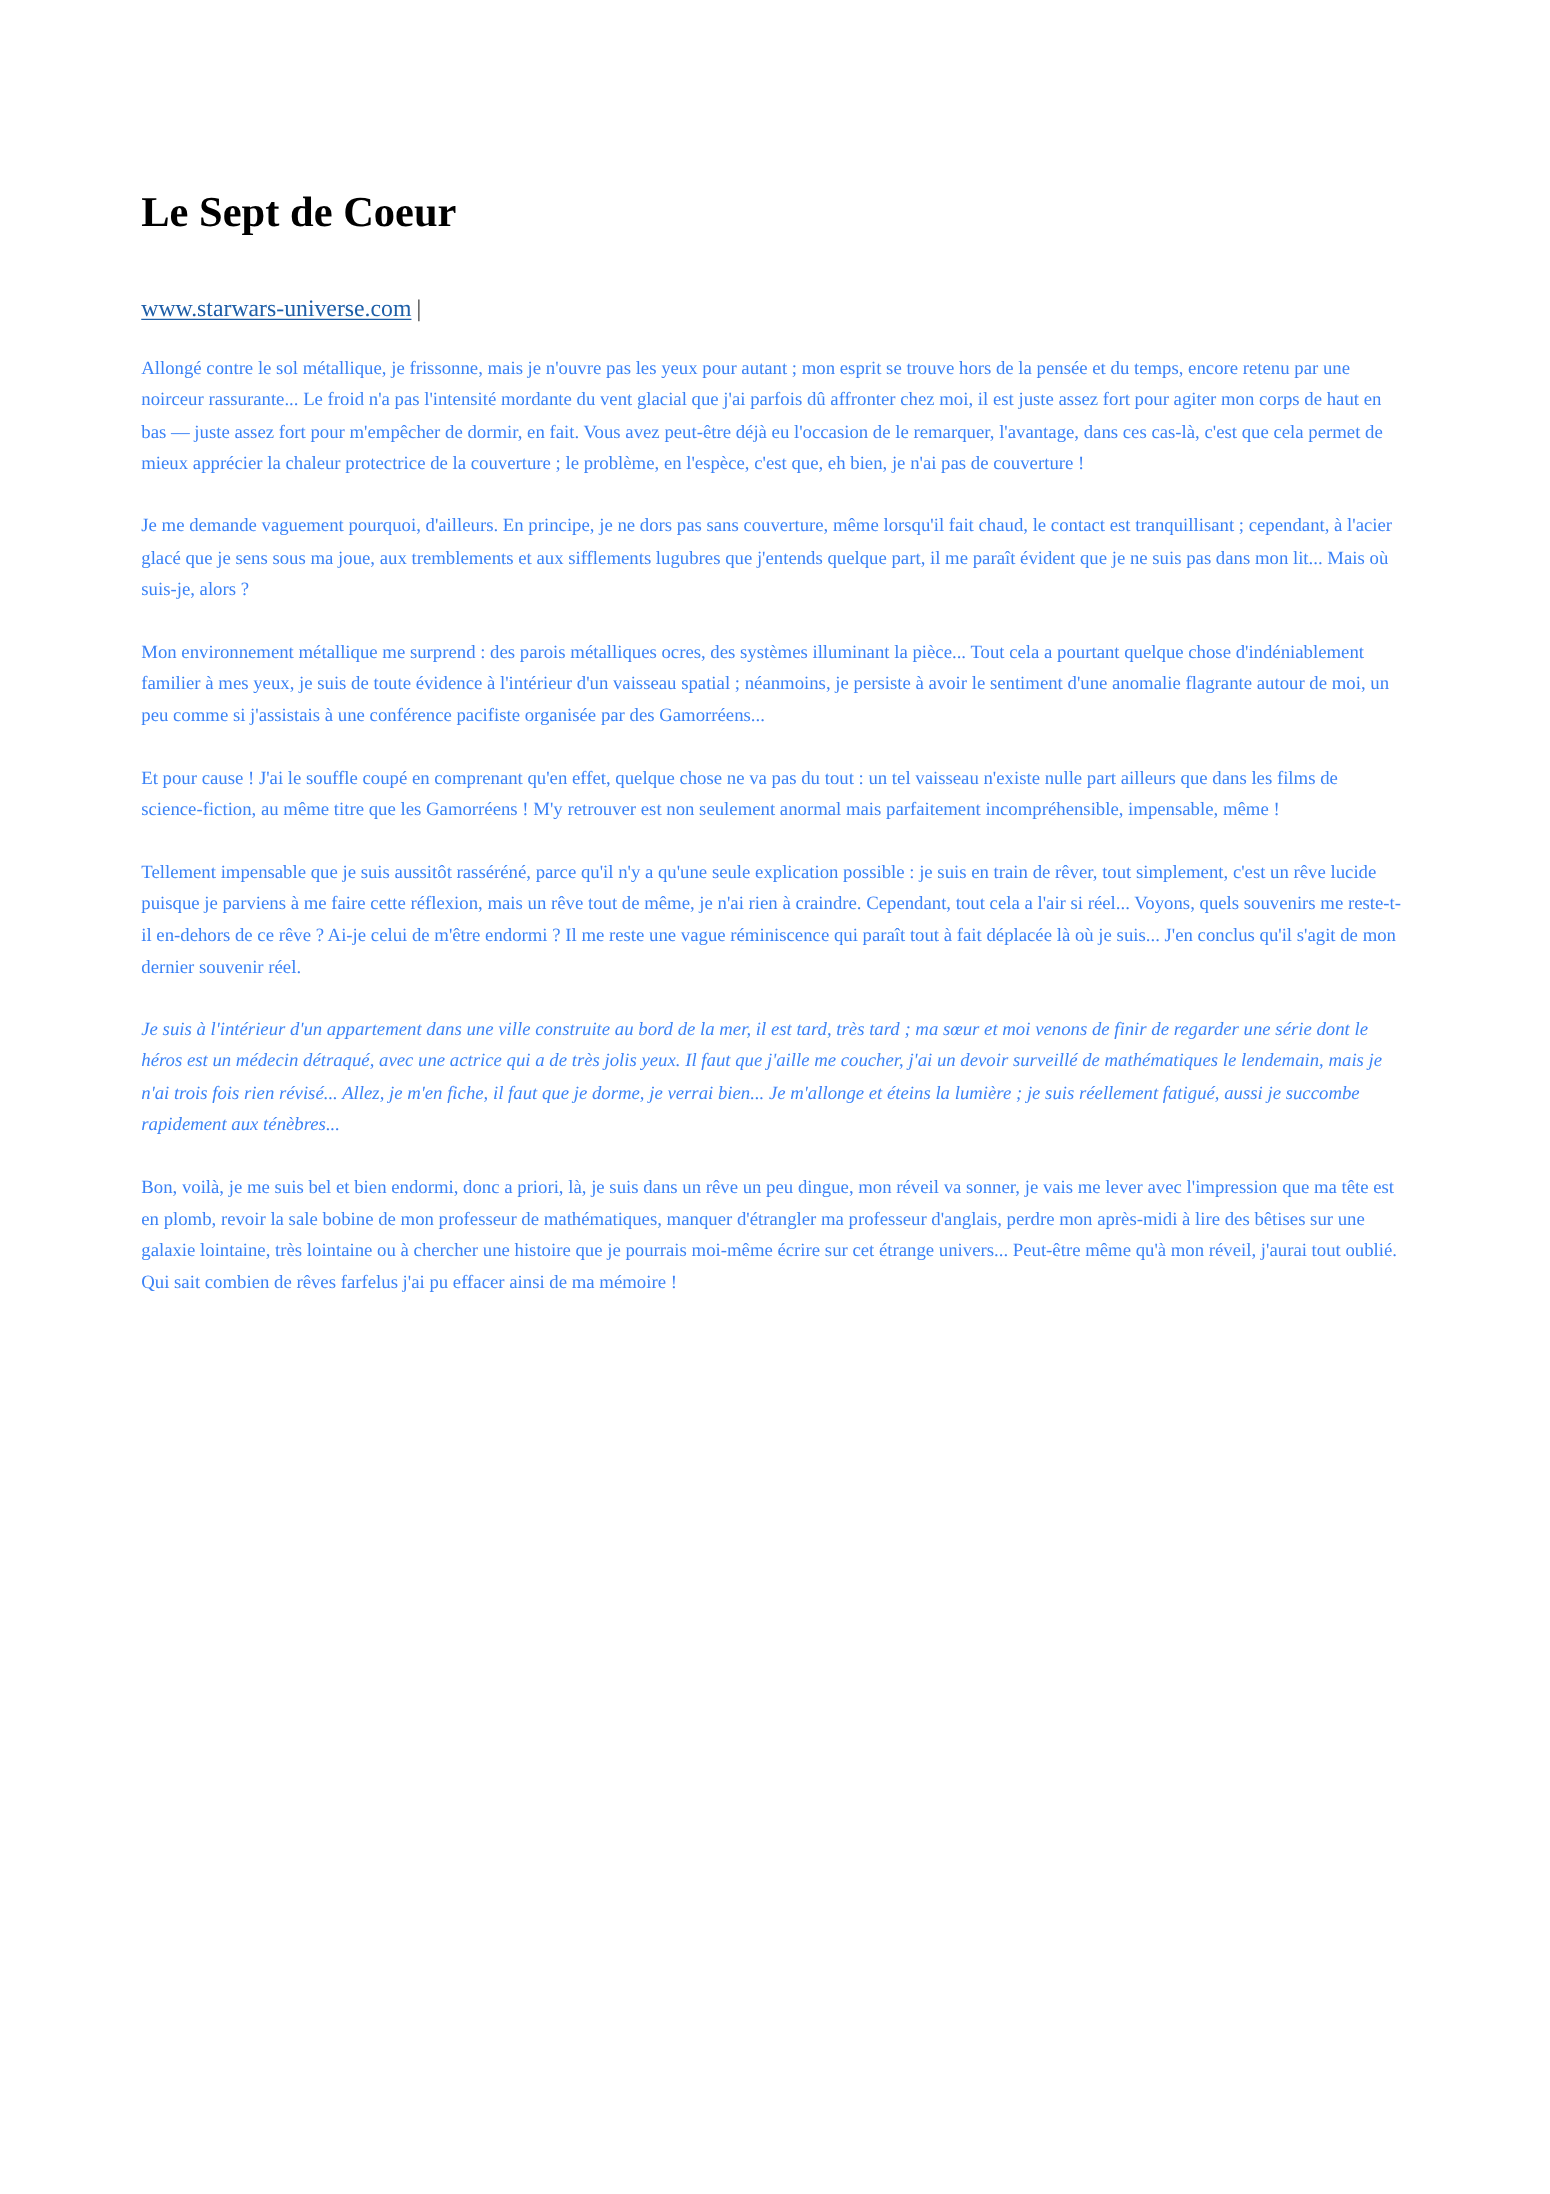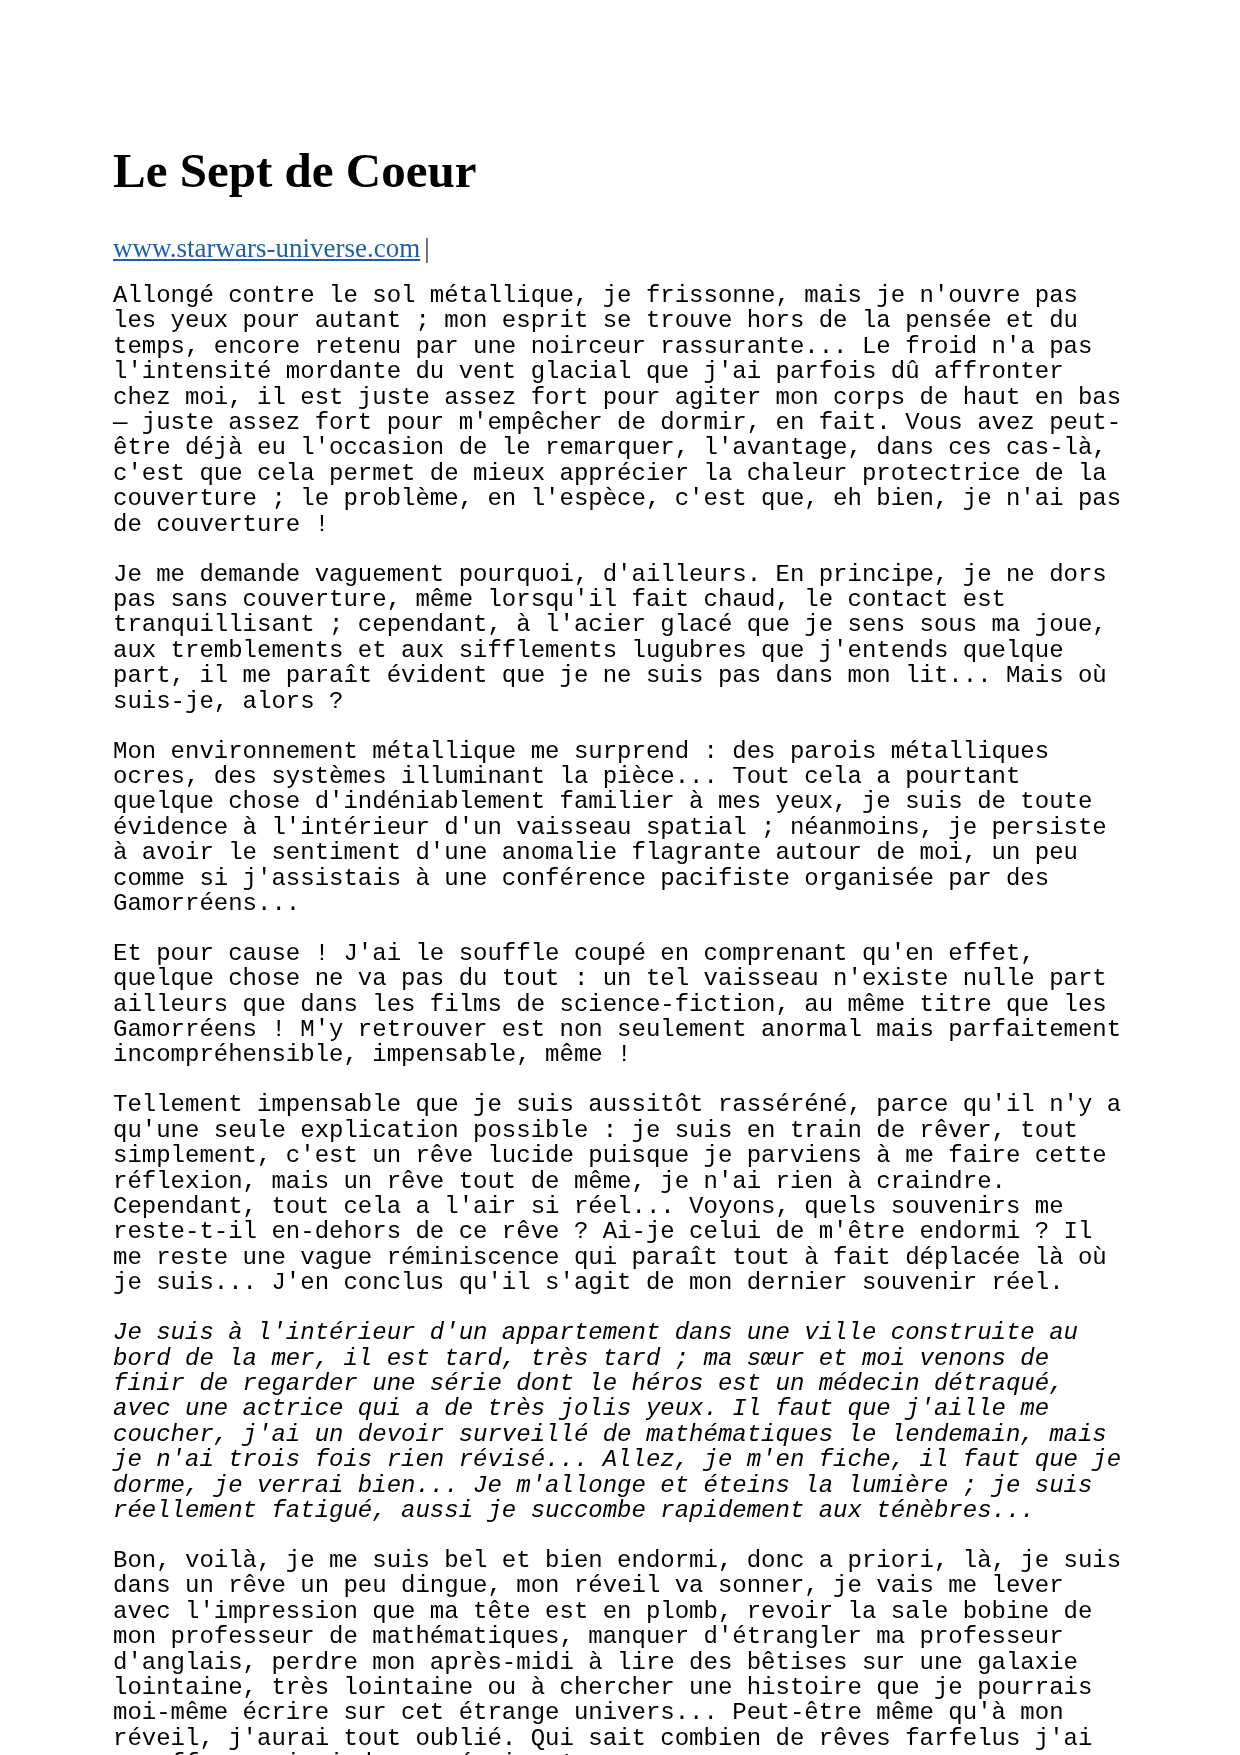--- a/index.html
+++ b/index.html
@@ -17,50 +17,49 @@
     }
     .page {
       position: absolute;
       left: 113px;
       top: 143px;
       width: 1010px;
     }
     .title {
       font-family: "Liberation Serif", "DejaVu Serif", serif;
       font-weight: bold;
-      font-size: 49px;
+      font-size: 34px;
       line-height: 56px;
       margin: 0;
       color: #000000;
     }
     .source-line {
       margin: 36px 0 0 0;
-      font-size: 27px;
+      font-size: 19px;
       line-height: 26px;
     }
     .source-link {
       color: #1f5fa8;
       text-decoration: underline;
       text-decoration-color: #1f5fa8;
       text-underline-offset: 2px;
     }
     .source-sep {
       color: #333333;
       margin-left: 4px;
     }
     .body-text {
       margin-top: 22px;
     }
     .para {
-      font-size: 24px;
+      font-size: 15px;
       line-height: 25.4px;
       margin: 0 0 24.5px 0;
-      color: #000000;
+      color: #3b82f6;
       word-spacing: 0px;
-      font-family: Liberation Mono, monospace;
     }
     .para.italic {
       font-style: italic;
     }
   </style>
 </head>
 <body>
 
 <div class="page">
   <h1 class="title">Le Sept de Coeur</h1>

